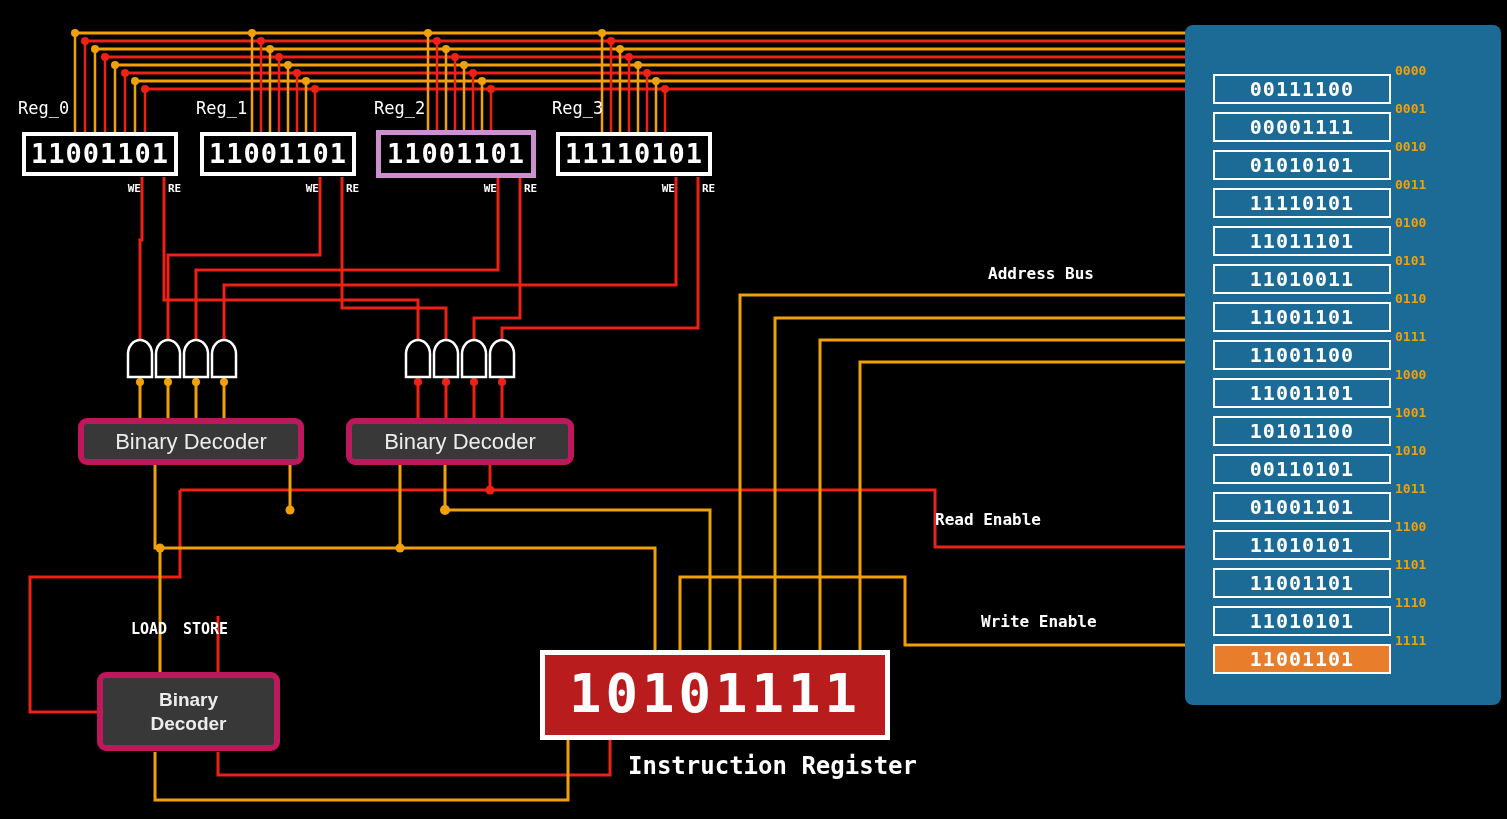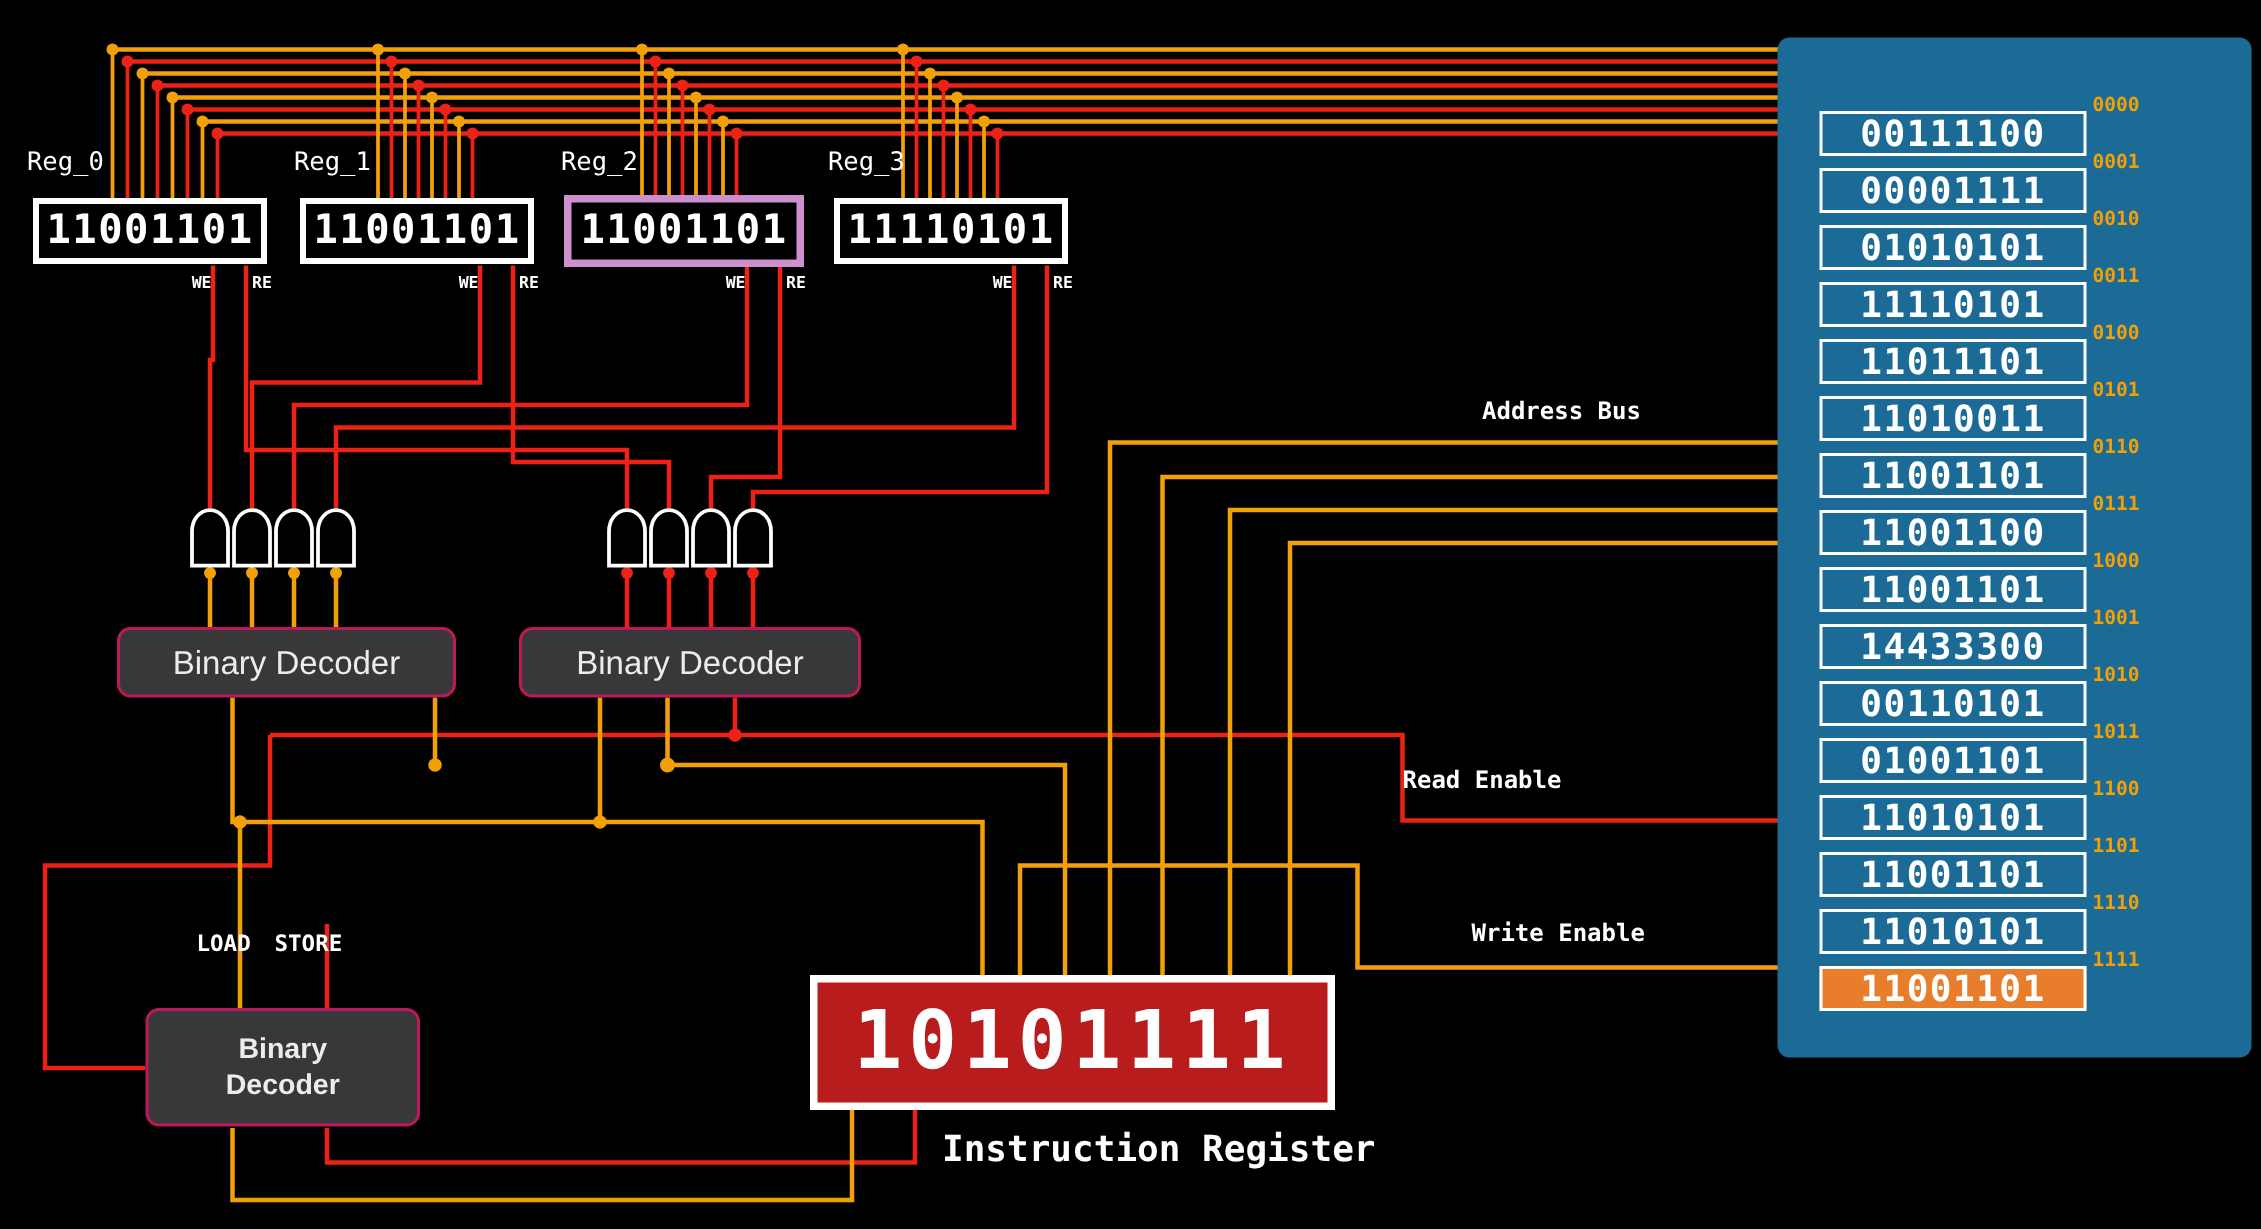--- a/index.html
+++ b/index.html
@@ -21,21 +21,21 @@
   .reg-name{position:absolute;left:0;top:0;font-size:17px;color:#fff;}
   .reg-box{position:absolute;left:4px;top:34px;width:156px;height:44px;background:#000;
            border:4px solid #fff;text-align:center;font-size:27px;font-weight:bold;
            line-height:36px;letter-spacing:1px;}
   .reg-box.hl{left:2px;top:32px;width:160px;height:48px;border:5px solid var(--reg-highlight);line-height:38px;}
   .pin-label{position:absolute;top:84px;font-size:11px;font-weight:bold;color:#fff;}
   .pin-we{left:97px;width:26px;text-align:right;}
   .pin-re{left:150px;}
 
   
-  .decoder{position:absolute;background:var(--decoder-bg);border:2px solid #be185d;border-radius:9px;
+  .decoder{position:absolute;background:var(--decoder-bg);border:6px solid #be185d;border-radius:9px;
            color:#ececec;font-family:"Liberation Sans","DejaVu Sans",sans-serif;
            display:flex;align-items:center;justify-content:center;}
   .decoder-1{left:78px;top:418px;width:226px;height:47px;font-size:22px;}
   .decoder-2{left:346px;top:418px;width:228px;height:47px;font-size:22px;}
   .decoder-3{left:97px;top:672px;width:183px;height:79px;font-size:19px;font-weight:bold;}
   .decoder-3 span{display:block;width:92px;text-align:center;line-height:1.25;}
 
   
   .ir-box{position:absolute;left:540px;top:650px;width:350px;height:90px;background:#b91c1c;
           border:5px solid #fff;text-align:center;font-size:54px;font-weight:bold;
@@ -49,21 +49,21 @@
   .lbl-write{left:981px;top:612px;}
   .ls-label{position:absolute;top:620px;font-size:15px;font-weight:bold;color:#fff;}
   .lbl-load{left:131px;}
   .lbl-store{left:183px;}
 
   
   .memory{position:absolute;left:1185px;top:25px;width:316px;height:680px;
           background:var(--memory-bg);border-radius:8px;padding:30px 0 0 28px;}
   .mem-row{display:flex;align-items:center;height:30px;margin-bottom:8px;}
   .mem-cell{width:178px;height:30px;border:2px solid #fff;text-align:center;
-            font-size:24px;font-weight:bold;line-height:26px;letter-spacing:1px;color:#fff;margin-top:38px;}
+            font-size:20px;font-weight:bold;line-height:26px;letter-spacing:1px;color:#fff;margin-top:38px;}
   .mem-cell.hl{background:var(--mem-highlight);}
   .mem-addr{margin-left:4px;font-size:13px;font-weight:bold;color:var(--wire-orange);}
 
   .wo{stroke:var(--wire-orange);fill:none;stroke-width:3;}
   .wr{stroke:var(--wire-red);fill:none;stroke-width:3;}
   .do{fill:var(--wire-orange);}
   .dr{fill:var(--wire-red);}
 </style>
 </head>
 <body>
@@ -294,21 +294,21 @@
         </div>
         <div class="mem-row">
           <div class="mem-cell">11001100</div>
           <div class="mem-addr">0111</div>
         </div>
         <div class="mem-row">
           <div class="mem-cell">11001101</div>
           <div class="mem-addr">1000</div>
         </div>
         <div class="mem-row">
-          <div class="mem-cell">14433300</div>
+          <div class="mem-cell">10101100</div>
           <div class="mem-addr">1001</div>
         </div>
         <div class="mem-row">
           <div class="mem-cell">00110101</div>
           <div class="mem-addr">1010</div>
         </div>
         <div class="mem-row">
           <div class="mem-cell">01001101</div>
           <div class="mem-addr">1011</div>
         </div>

